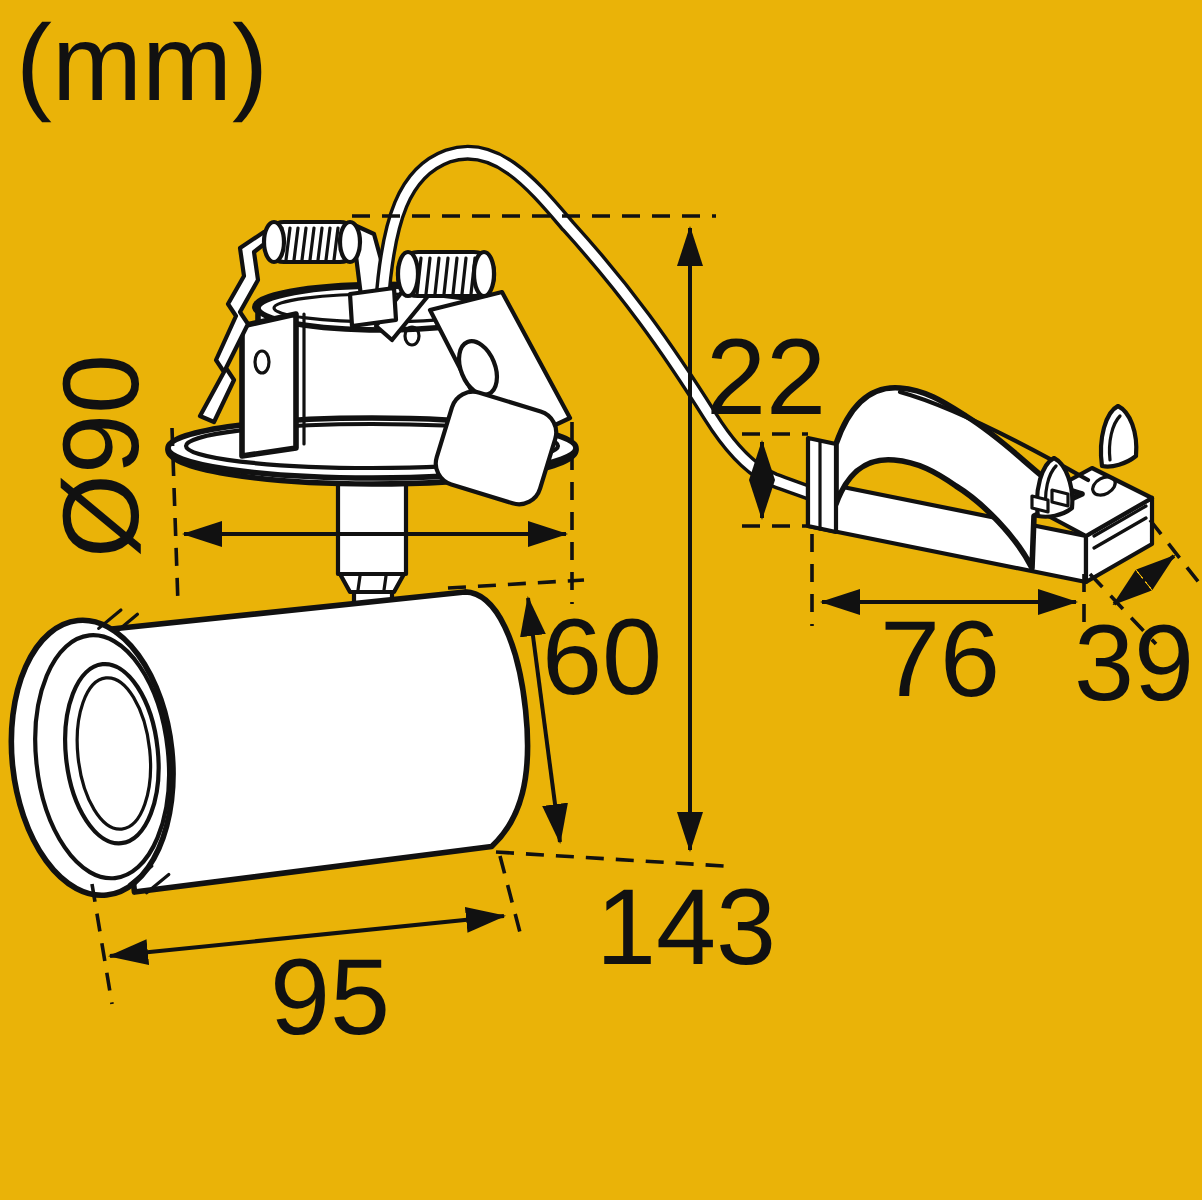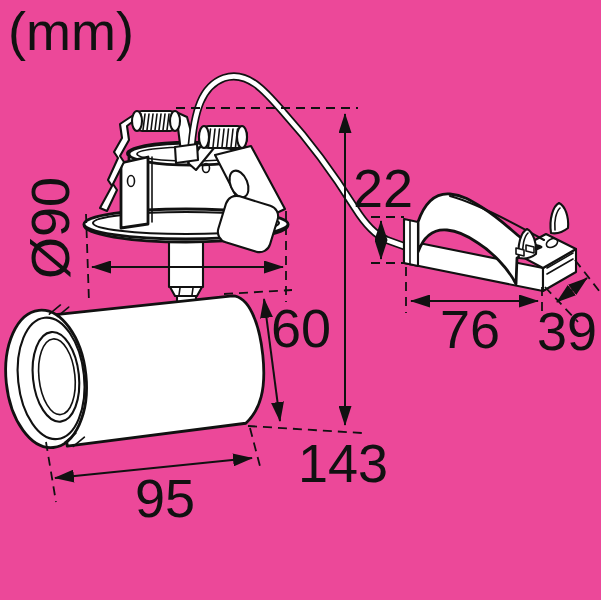--- a/index.html
+++ b/index.html
@@ -1,16 +1,16 @@
 <!DOCTYPE html>
 <html><head>
 <meta charset="utf-8">
 <style>
   html,body{margin:0;padding:0;background:#fff;}
-  .stage{position:relative;width:601px;height:600px;background:#ec4899;overflow:hidden;
+  .stage{position:relative;width:601px;height:600px;background:#eab308;overflow:hidden;
          font-family:"Liberation Sans",sans-serif;}
   svg{display:block}
   .s{stroke:#111;fill:none;stroke-linecap:round;stroke-linejoin:round}
   .w{fill:#fff}
   .w3{stroke-width:2.8}
   .w2{stroke-width:2.1}
   .w1{stroke-width:1.6}
   .dim{stroke:#111;stroke-width:2;fill:none}
   .dash{stroke:#111;stroke-width:1.8;stroke-dasharray:9 6;fill:none}
   .cableO{stroke:#111;stroke-width:8;fill:none;stroke-linecap:round}

